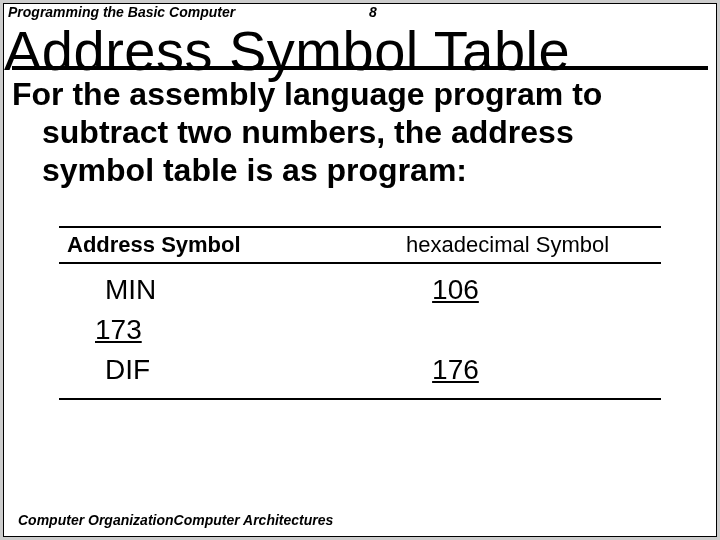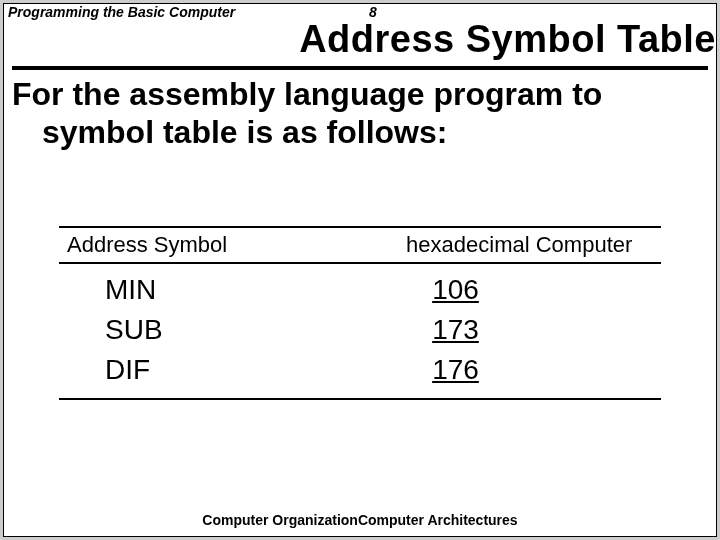--- a/index.html
+++ b/index.html
@@ -17,23 +17,23 @@
     display: flex;
     font-style: italic;
     font-weight: bold;
     font-size: 14px;
   }
   .header-left { flex: 0 0 345px; }
   .header-page { flex: 0 0 40px; text-align: center; }
   .title {
     position: absolute;
     top: 14px; left: 0; right: 0;
-    text-align: right;
-    font-size: 38px;
-    font-weight: bold;
+    text-align: left;
+    font-size: 56px;
+    font-weight: normal;
     letter-spacing: 0.5px;
   }
   .title-underline {
     position: absolute;
     top: 62px; left: 8px; right: 8px;
     border-bottom: 4px solid #000;
   }
   .body-text {
     position: absolute;
     top: 72px; left: 8px; right: 14px;
@@ -47,67 +47,68 @@
     position: absolute;
     top: 222px; left: 55px; right: 55px;
   }
   .hr { border-top: 2px solid #000; height: 0; }
   .thead-row {
     display: flex;
     padding: 4px 0 4px 0;
   }
   .col1 { flex: 0 0 56%; font-size: 22px; }
   .col2 { flex: 0 0 44%; font-size: 22px; }
-  .thead-row .col1 { padding-left: 8px; font-weight: normal; }
+  .thead-row .col1 { padding-left: 8px; font-weight: bold; }
   .thead-row .col2 { padding-left: 10px; font-weight: normal; }
   .tbody { padding: 6px 0 8px 0; }
-  .trow { display: flex; padding: 4px 0; justify-content: flex-end; }
+  .trow { display: flex; padding: 4px 0; }
   .trow .col1 { padding-left: 46px; font-size: 28px; font-weight: normal; }
   .trow .col2 { padding-left: 36px; font-size: 28px; font-weight: normal; text-decoration: underline; }
   .footer {
     position: absolute;
     bottom: 8px; left: 14px; right: 14px;
     display: flex;
-    justify-content: center;
+    justify-content: flex-start;
+    font-style: italic;
     font-weight: bold;
     font-size: 14px;
   }
 </style>
 </head>
 <body>
 
 <div class="slide">
 
   <div class="header-row">
     <div class="header-left">Programming the Basic Computer</div>
     <div class="header-page">8</div>
   </div>
 
   <div class="title">Address Symbol Table</div>
   <div class="title-underline"></div>
 
   <div class="body-text">
     <span>For the assembly language program to</span>
-    <span class="indent">symbol table is as follows:</span>
+    <span class="indent">subtract two numbers, the address</span>
+    <span class="indent">symbol table is as program:</span>
   </div>
 
   <div class="table-wrap">
     <div class="hr"></div>
     <div class="thead-row">
       <div class="col1">Address Symbol</div>
-      <div class="col2">hexadecimal Computer</div>
+      <div class="col2">hexadecimal Symbol</div>
     </div>
     <div class="hr"></div>
     <div class="tbody">
       <div class="trow">
         <div class="col1">MIN</div>
         <div class="col2">106</div>
       </div>
       <div class="trow">
-        <div class="col1">SUB</div>
         <div class="col2">173</div>
       </div>
       <div class="trow">
         <div class="col1">DIF</div>
         <div class="col2">176</div>
       </div>
     </div>
     <div class="hr"></div>
   </div>
 

